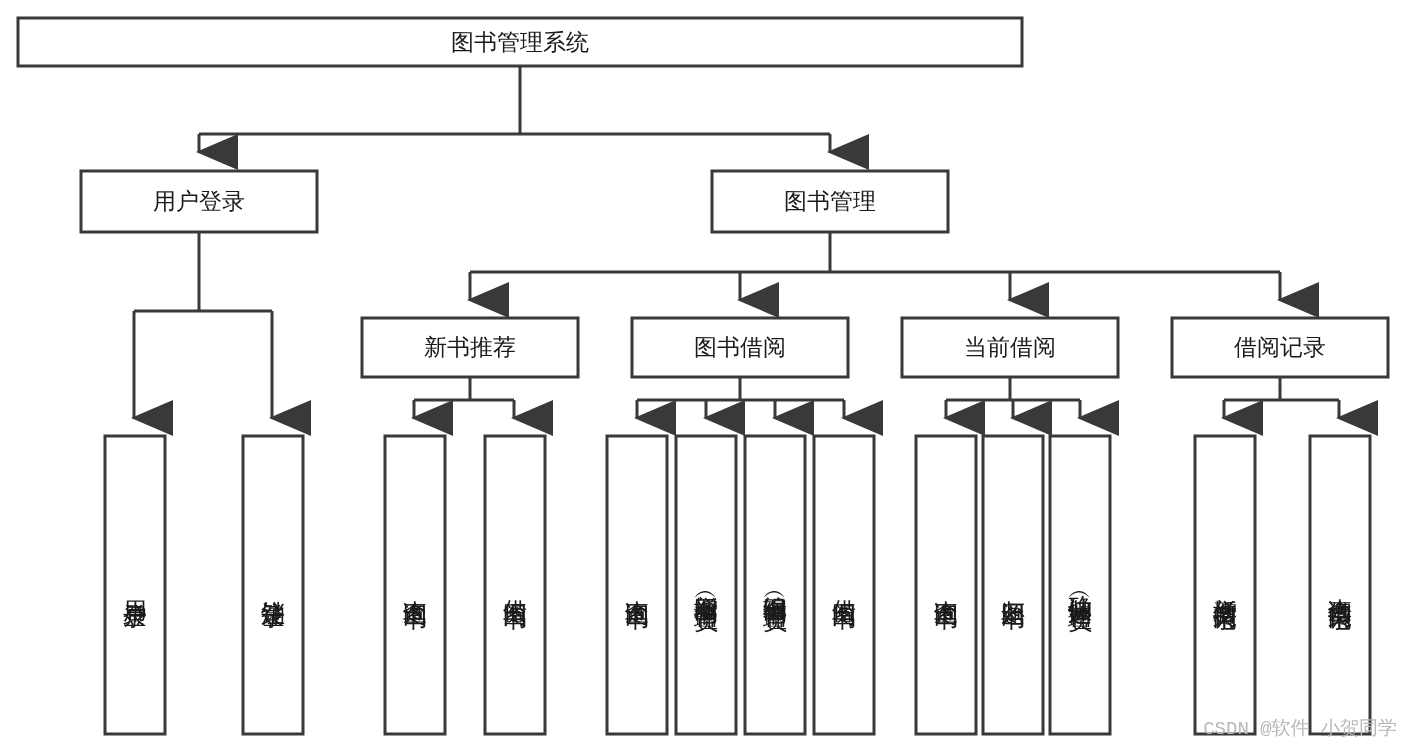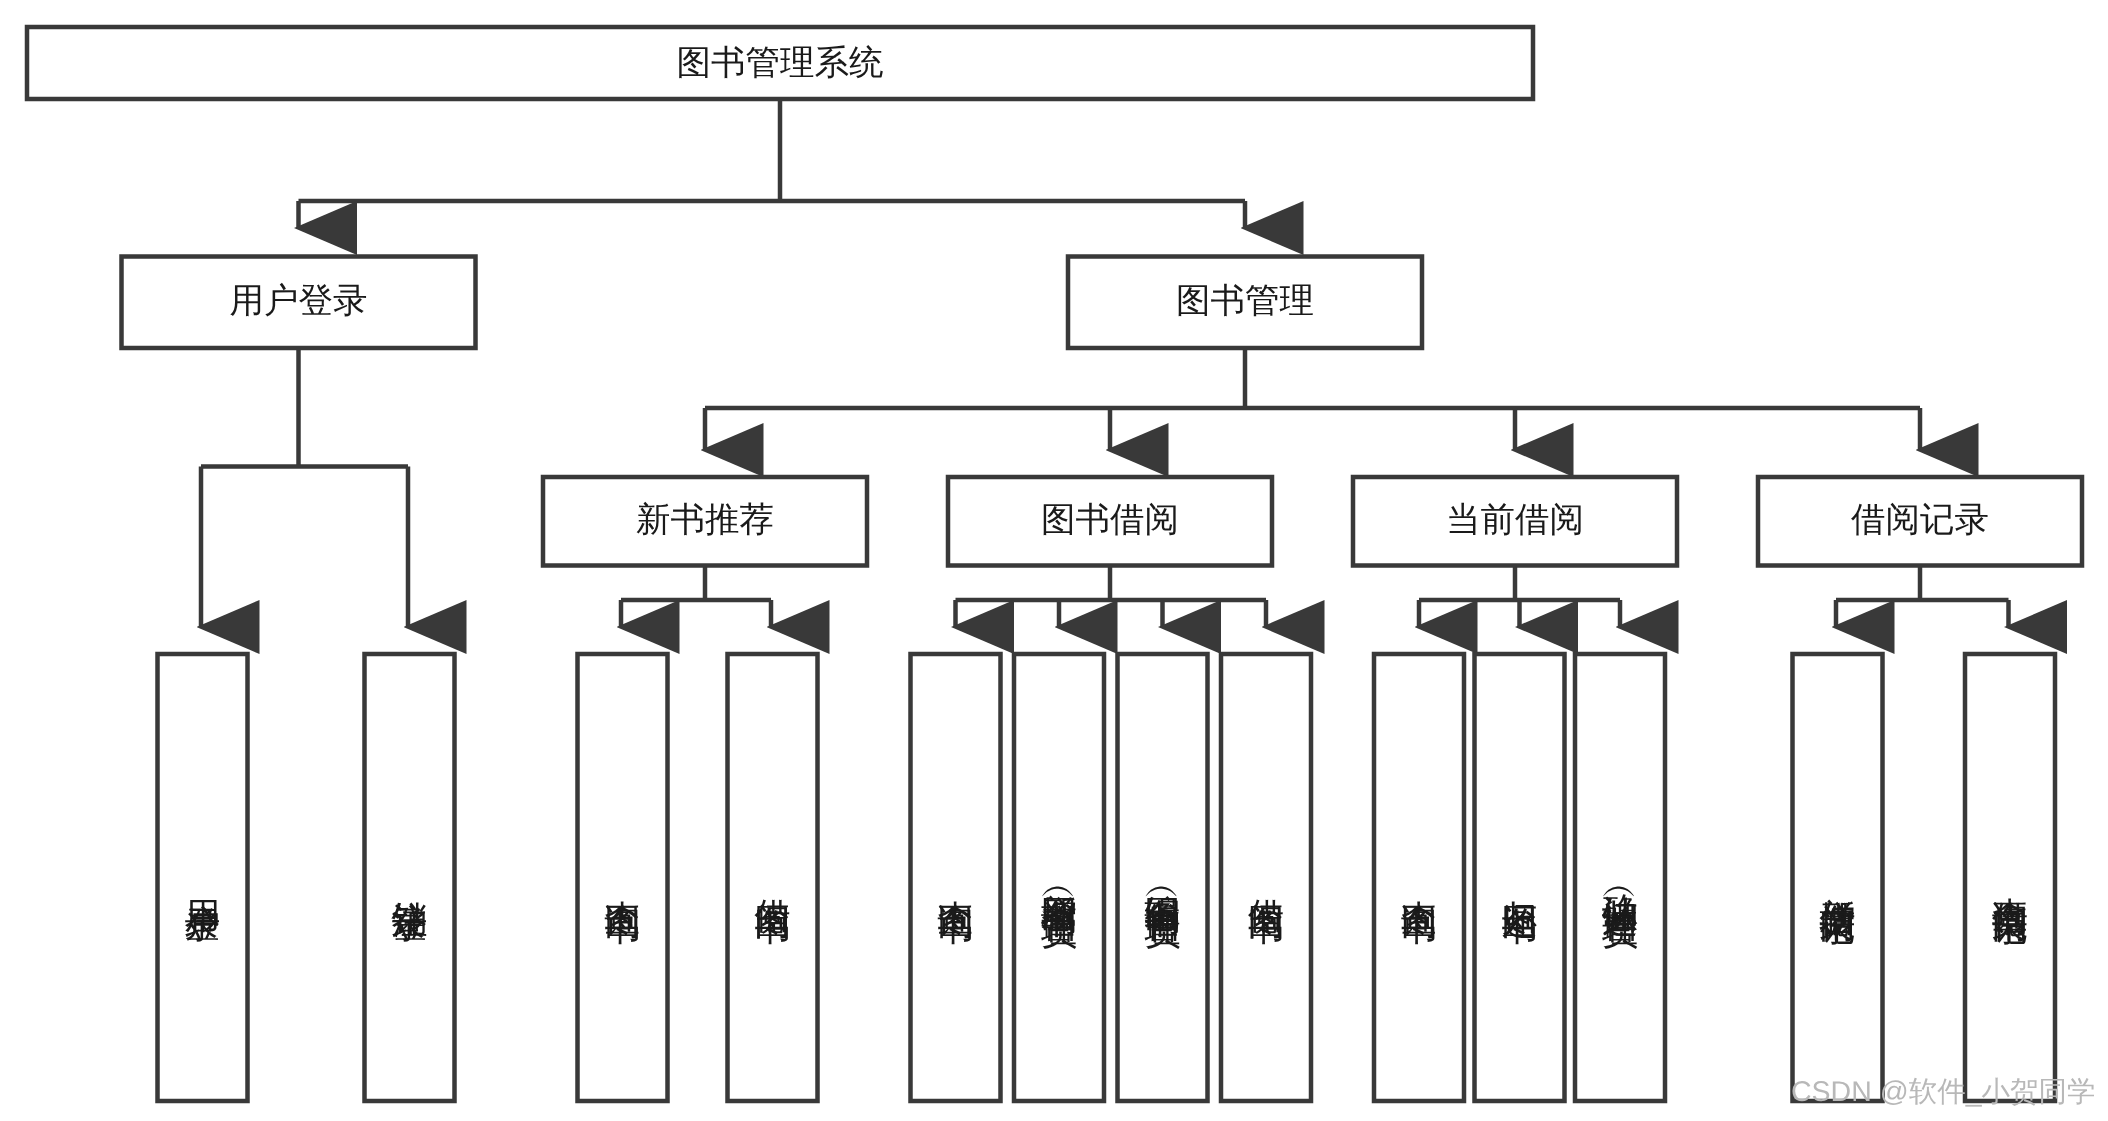--- a/index.html
+++ b/index.html
@@ -20,21 +20,21 @@
   .leaf-vert{
     width:100%;height:100%;
     display:flex;align-items:center;justify-content:center;
     font-family:"DejaVu Sans","Liberation Sans",sans-serif;
     font-size:24px;color:#1a1a1a;
     writing-mode:vertical-rl;text-orientation:upright;
     letter-spacing:2px;white-space:nowrap;
   }
   #watermark{
     position:absolute;right:8px;bottom:6px;
-    font-family:Liberation Sans, sans-serif;
+    font-family:Liberation Mono, monospace;
     font-size:19px;color:#b8b8b8;white-space:nowrap;
     pointer-events:none;
   }
 </style>
 </head>
 <body>
 
 <div id="stage">
 
   <svg id="diagram" viewBox="0 0 1405 747">

